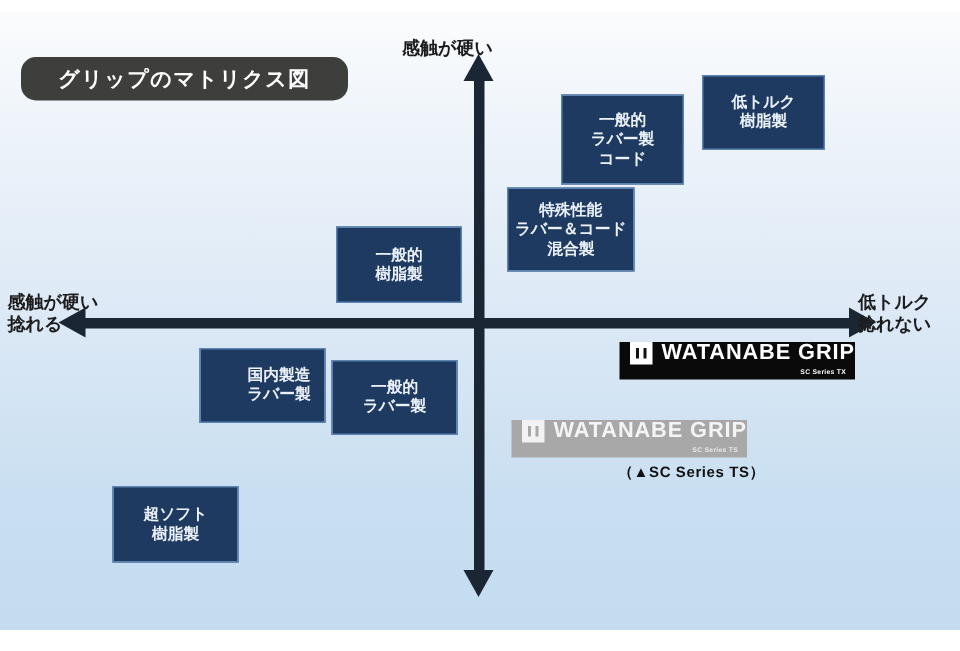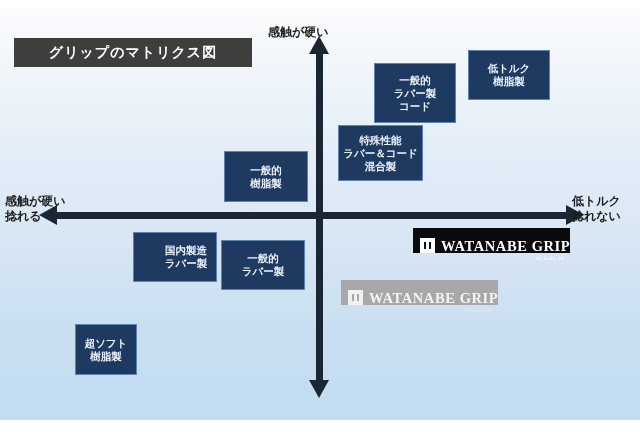--- a/index.html
+++ b/index.html
@@ -22,26 +22,27 @@
     height: 412px;
     background: linear-gradient(to bottom, #fbfcfd 0%, #eef4fa 18%, #dde9f6 48%, #c9dff1 78%, #c3dcf0 100%);
     overflow: hidden;
   }
 
   
   #title-banner {
     position: absolute;
     left: 14px;
     top: 30px;
-    width: 238px;
+    width: 218px;
     height: 29px;
     background: #3e3e3c;
     display: flex;
     align-items: center;
     justify-content: center;
+    border-radius: 10px;
   }
   #title-banner .title-text {
     color: #ffffff;
     font-size: 14px;
     font-weight: bold;
     letter-spacing: 1px;
     white-space: nowrap;
   }
 
   
@@ -125,23 +126,22 @@
     line-height: 13px;
     text-align: center;
   }
   .matrix-box span { display: block; white-space: nowrap; }
 
   
   .logo-badge {
     position: absolute;
     box-sizing: border-box;
     display: flex;
-    align-items: flex-end;
+    align-items: flex-start;
     padding-left: 7px;
-    font-family: Liberation Serif, serif;
   }
   #logo-tx { left: 413px; top: 220px;  width: 157px; height: 25px; background: #0a0a0a; }
   #logo-ts { left: 341px; top: 272px;  width: 157px; height: 25px; background: #a8a8a8; }
 
   .logo-mark {
     width: 15px; height: 15px;
     background: #ffffff;
     display: flex; align-items: center; justify-content: center;
     flex: none;
   }
@@ -237,21 +237,21 @@
         <span>混合製</span>
       </div>
       <div class="matrix-box" style="left: 133px; top: 224px; width: 84px; height: 50px; padding-left: 22px;">
         <span>国内製造</span>
         <span>ラバー製</span>
       </div>
       <div class="matrix-box" style="left: 221px; top: 232px; width: 84px; height: 50px;">
         <span>一般的</span>
         <span>ラバー製</span>
       </div>
-      <div class="matrix-box" style="left: 75px; top: 316px; width: 62px; height: 51px;">
+      <div class="matrix-box" style="left: 75px; top: 316px; width: 84px; height: 51px;">
         <span>超ソフト</span>
         <span>樹脂製</span>
       </div>
     </div>
 
   <div class="logo-badge" id="logo-tx">
     <div class="logo-mark">
       <div class="logo-mark-inner"></div>
     </div>
     <div class="logo-text-wrap">
@@ -262,14 +262,15 @@
 
   <div class="logo-badge" id="logo-ts">
     <div class="logo-mark">
       <div class="logo-mark-inner"></div>
     </div>
     <div class="logo-text-wrap">
       <div class="logo-wordmark">WATANABE GRIP</div>
       <div class="logo-subtext">SC Series TS</div>
     </div>
   </div>
+  <div class="logo-caption" id="caption-ts">（▲SC Series TS）</div>
 
 </div>
 
 </body></html>

